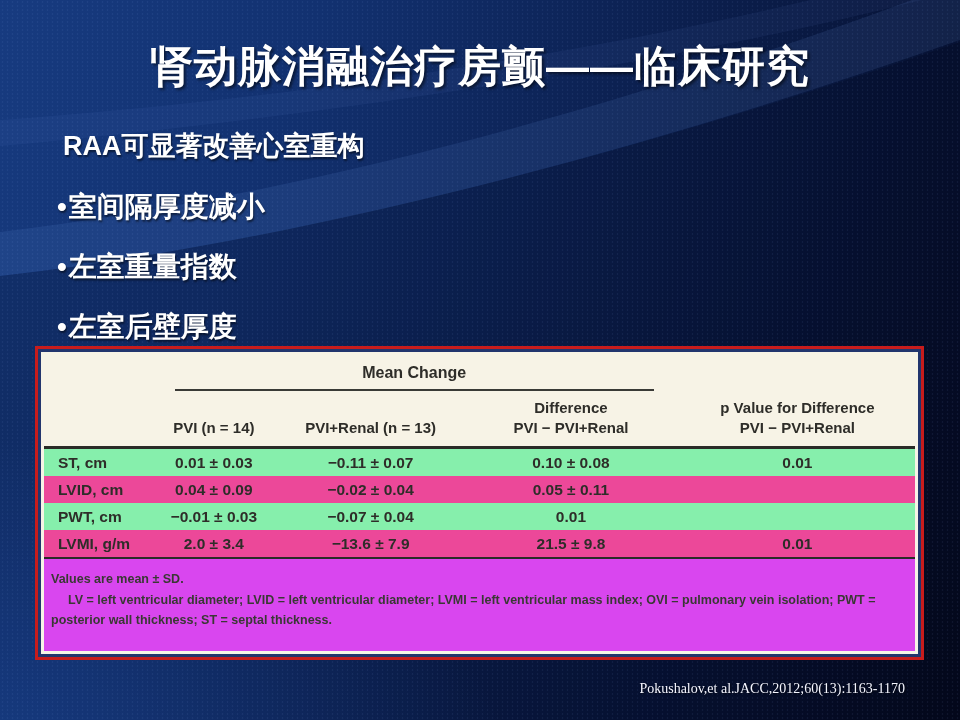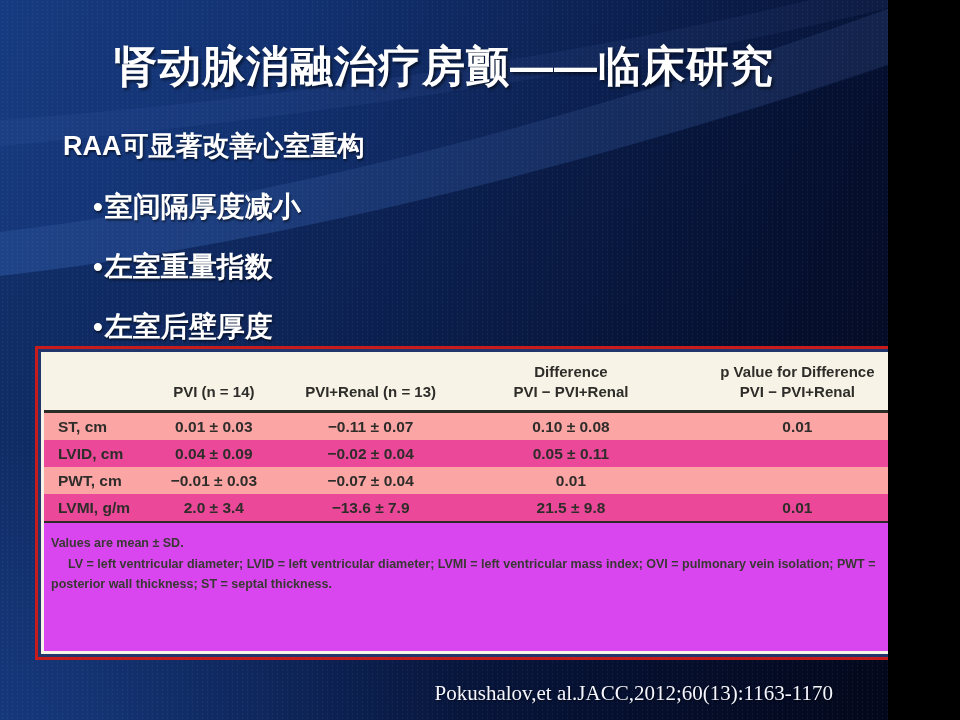--- a/index.html
+++ b/index.html
@@ -1,17 +1,17 @@
 <!DOCTYPE html>
 <html><head>
 <meta charset="utf-8">
 <style>
   html,body { margin:0; padding:0; background:#000; }
   .slide {
-    position:relative; width:888px; height:720px; overflow:hidden;
+    position:relative; width:960px; height:720px; overflow:hidden;
     font-family:"Liberation Sans", sans-serif;
     background:
       radial-gradient(120% 95% at -12% 112%, rgba(38,92,190,0.60), rgba(38,92,190,0.0) 55%),
       linear-gradient(112deg, #173b80 0%, #123170 26%, #0c2152 52%, #071336 76%, #04091d 100%);
   }
   .texture {
     position:absolute; inset:0; pointer-events:none; opacity:.45;
     background-image: radial-gradient(rgba(150,185,255,0.16) 1px, transparent 1.2px);
     background-size: 5px 4px;
   }
@@ -25,21 +25,20 @@
   }
   .heading {
     position:absolute; top:128px; left:63px;
     font-size:27px; font-weight:bold; color:#ffffff;
     text-shadow: 1px 2px 2px rgba(0,0,0,0.5);
   }
   .bullet {
     position:absolute; left:57px;
     font-size:28px; font-weight:bold; color:#ffffff;
     text-shadow: 1px 2px 2px rgba(0,0,0,0.5);
-    margin-left: 36px;
   }
   .bullet .glyph { margin-right:2px; }
   .b1 { top:188px; } .b2 { top:248px; } .b3 { top:308px; }
 
   .table-box {
     position:absolute; left:35px; top:346px; width:889px; height:314px;
     box-sizing:border-box;
     background:#f7f3e6;
     border:3px solid #c81c1c;
     box-shadow: inset 0 0 0 3px #22356d;
@@ -60,34 +59,34 @@
   }
   .colhead-row {
     align-items:end; padding:7px 0 9px 0;
     border-bottom:3px solid #2b2b27;
   }
   .colh { text-align:center; font-size:15px; font-weight:bold; line-height:1.3; }
 
   .data-row { align-items:center; height:27px; font-size:15.5px; font-weight:bold; }
   .data-row > div { text-align:center; }
   .data-row .lbl { text-align:left; padding-left:14px; }
-  .row-a { background:#fca5a5; }
+  .row-a { background:#86efac; }
   .row-b { background:#ec4899; }
 
   .footnote {
     flex:1; background:#d946ef; border-top:2px solid #2b2b27;
     padding:11px 12px 0 7px; font-size:12.5px; font-weight:bold;
     color:#3a3834; line-height:1.55;
   }
   .fn2 { text-indent:17px; margin-top:2px; }
 
   .citation {
     position:absolute; top:681px; right:55px;
     font-family:"Liberation Serif", serif;
-    font-size:21px; color:#f5f6ff;
+    font-size:14px; color:#f5f6ff;
     text-shadow: 1px 1px 2px rgba(0,0,0,0.6);
   }
 </style>
 </head>
 <body>
 
 <div class="slide">
 
   <svg class="swoosh" width="960" height="720" viewBox="0 0 960 720">
     <path d="M0,232 C300,196 640,104 960,-18 L960,40 C640,152 300,242 0,276 Z" fill="rgba(130,175,255,0.10)"></path>
@@ -106,20 +105,23 @@
   <div class="bullet b2">
     <span class="glyph">•</span><span>左室重量指数</span>
   </div>
   <div class="bullet b3">
     <span class="glyph">•</span><span>左室后壁厚度</span>
   </div>
 
   <div class="table-box">
     <div class="table-inner">
 
+      <div class="grid5 group-row">
+        <div class="group-cell">Mean Change</div>
+      </div>
 
       <div class="grid5 colhead-row">
         <div></div>
         <div class="colh">
           <div>PVI (n = 14)</div>
         </div>
         <div class="colh">
           <div>PVI+Renal (n = 13)</div>
         </div>
         <div class="colh">

